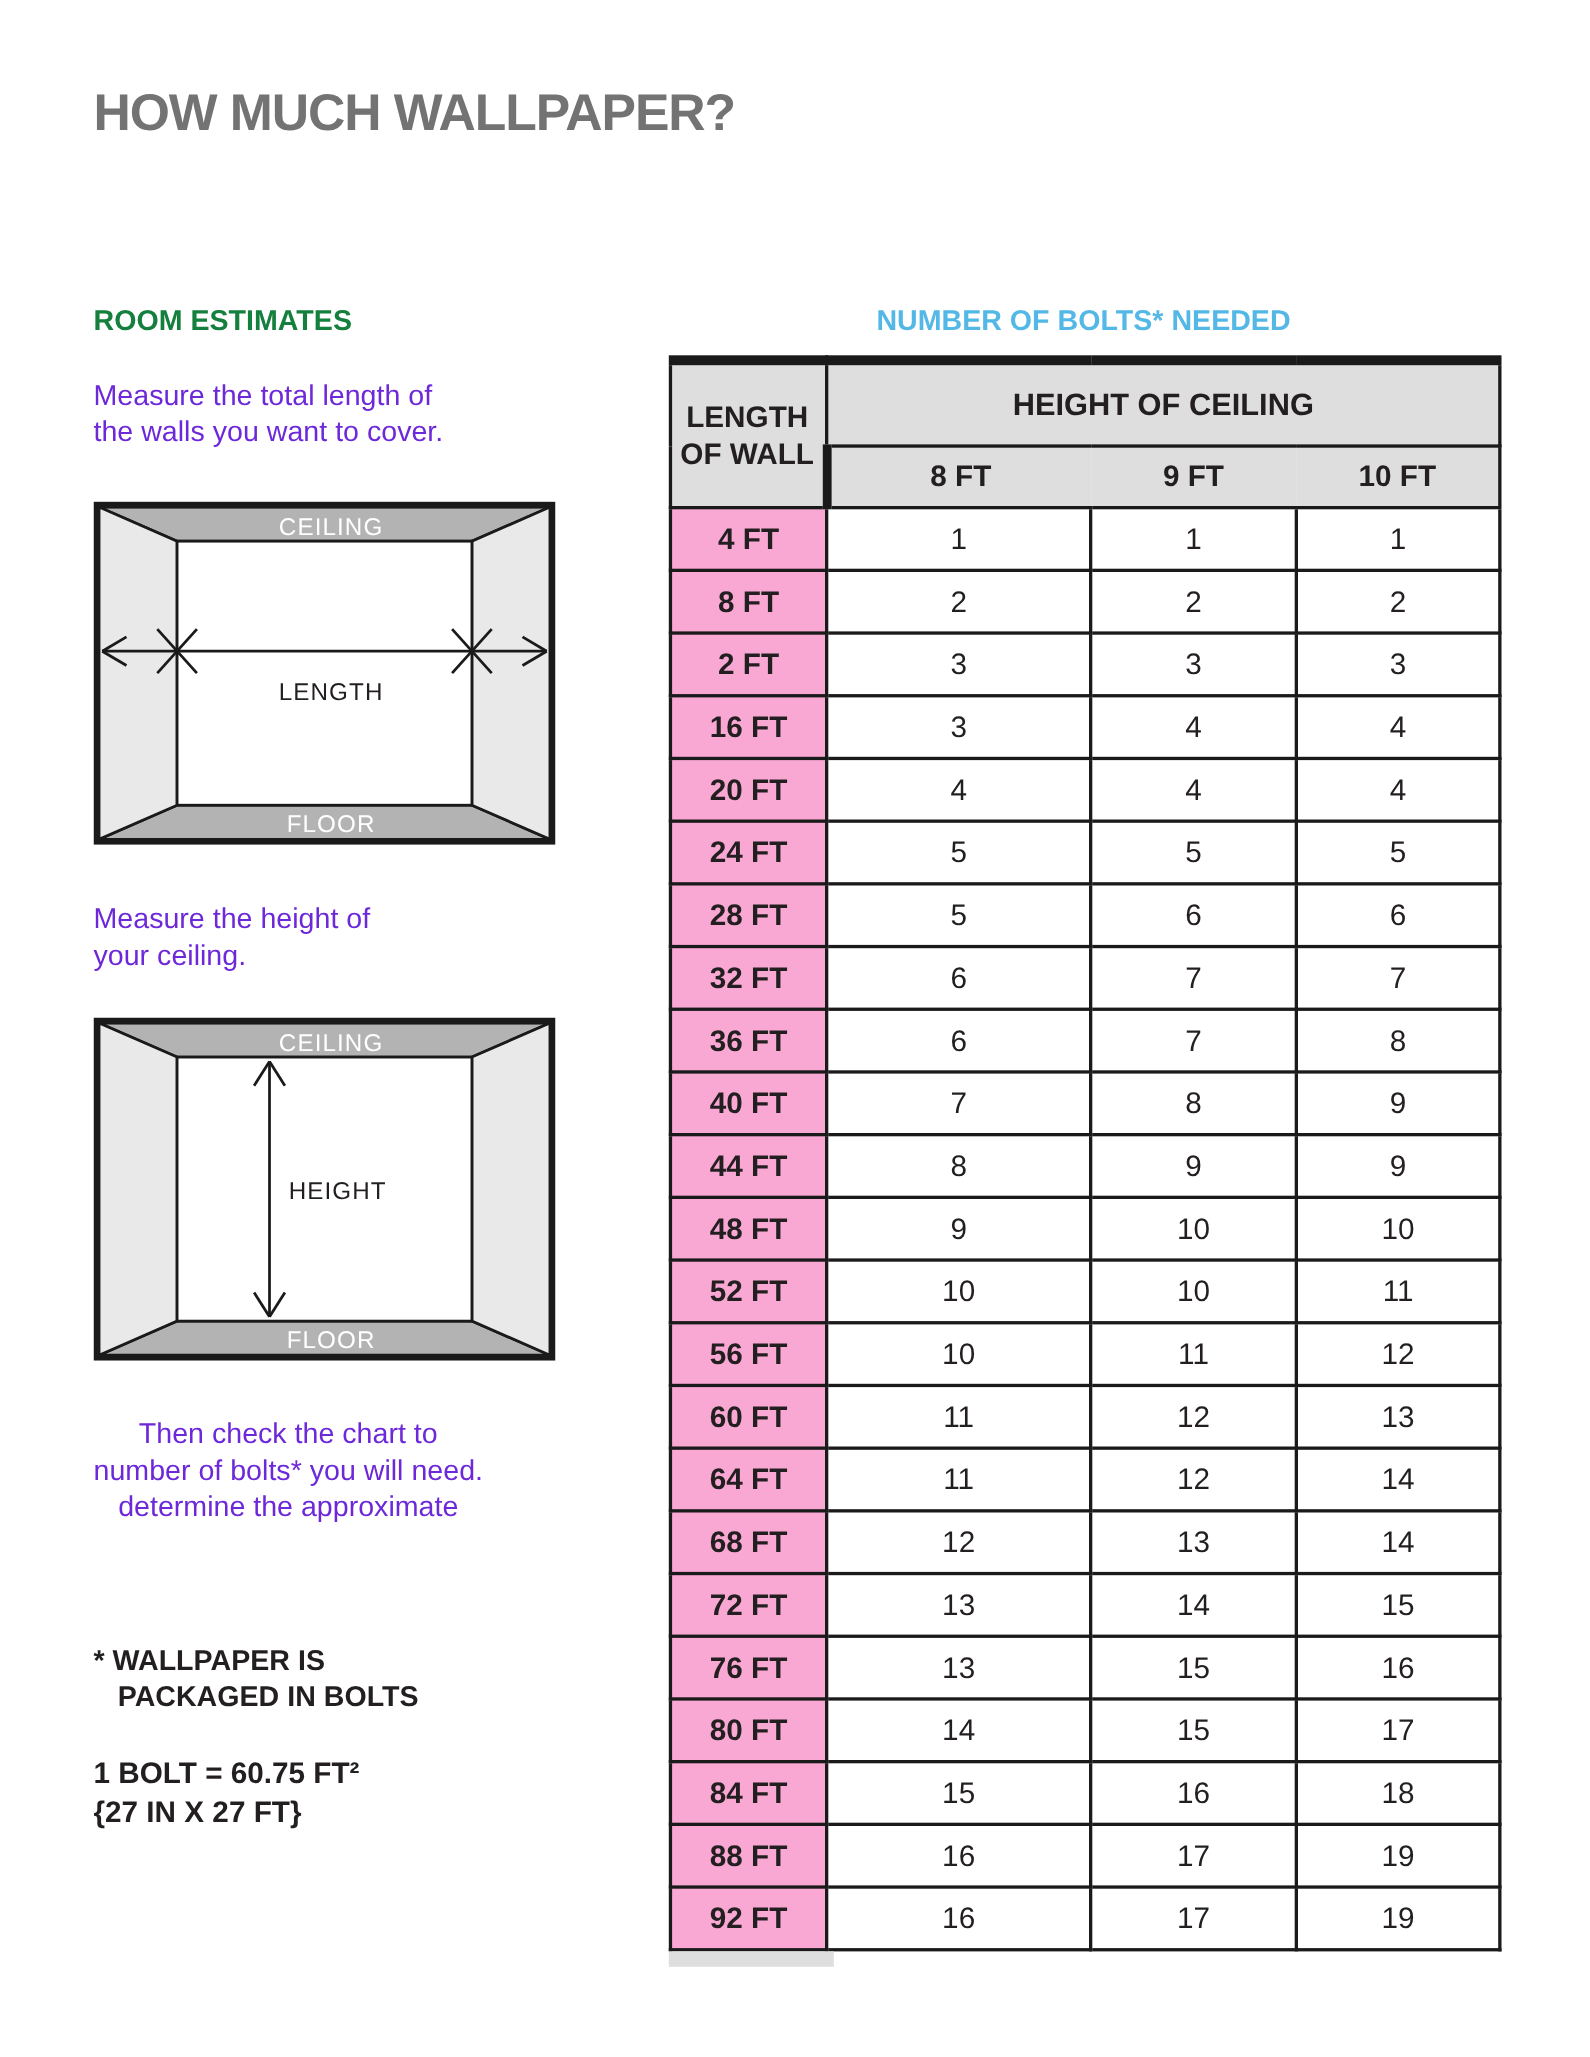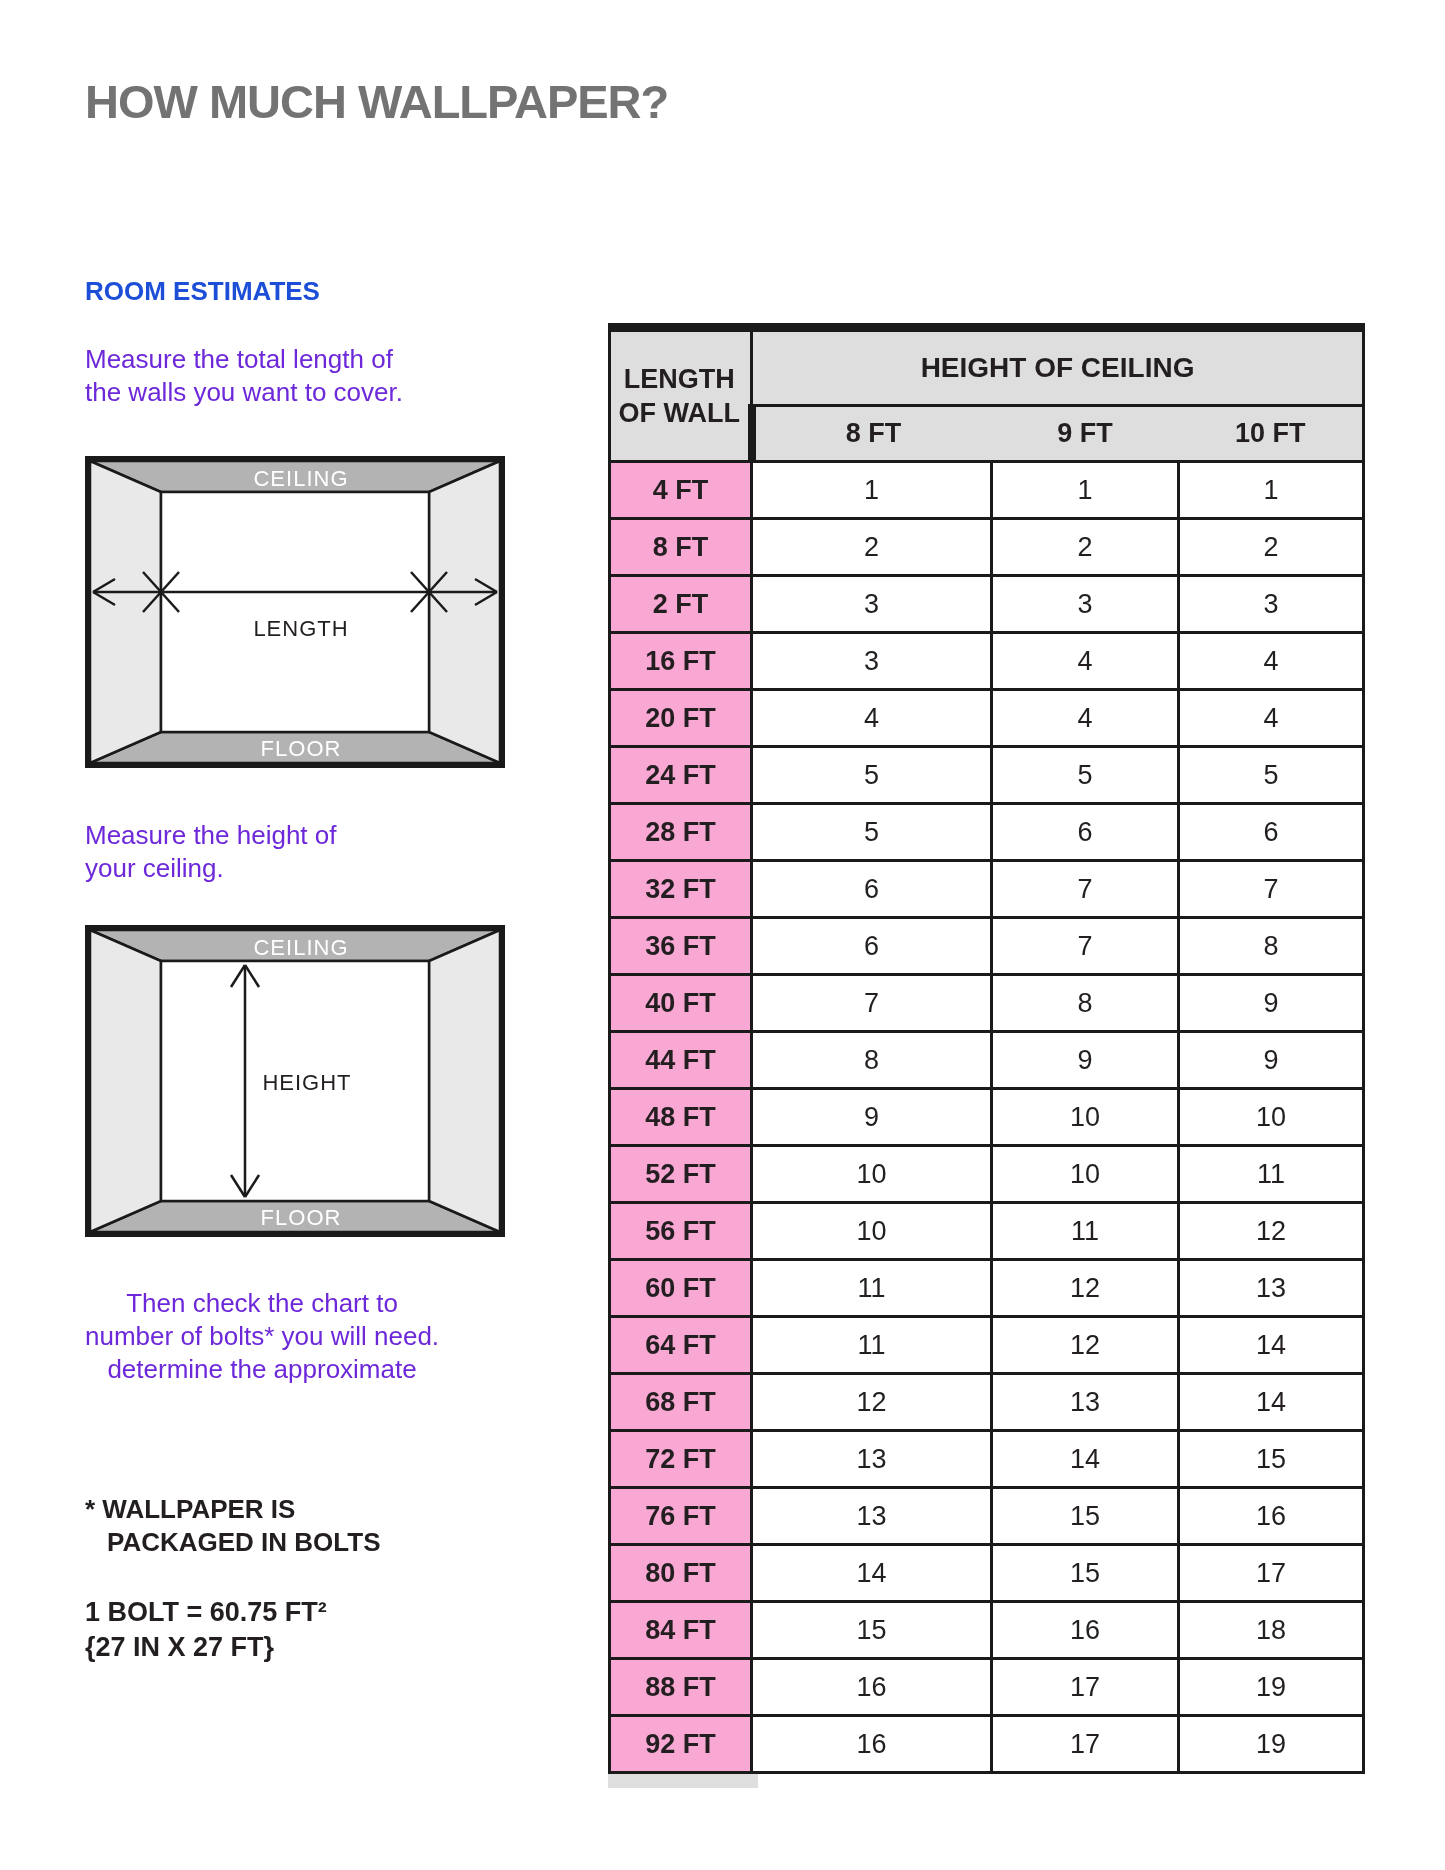--- a/index.html
+++ b/index.html
@@ -13,21 +13,21 @@
   }
   .page-title{
     position:absolute;left:85px;top:78px;margin:0;
     font-size:47px;font-weight:bold;letter-spacing:-1px;
     color:#737373;line-height:1;
   }
   
   .left-panel{position:absolute;left:85px;top:277px;width:440px;height:1450px;}
   .section-heading{
     position:absolute;left:0;margin:0;
-    font-size:26px;font-weight:bold;color:#1d4ed8;line-height:1.1;
+    font-size:26px;font-weight:bold;color:#15803d;line-height:1.1;
   }
   .lp-heading{top:0;}
   .step{position:absolute;left:0;margin:0;font-size:26px;line-height:33px;color:#6d28d9;}
   .step .line{display:block;}
   .step-1{top:66px;}
   .step-2{top:542px;}
   .step-3{top:1010px;text-align:center;}
   .footnote{position:absolute;left:0;top:1216px;margin:0;font-size:26px;font-weight:bold;line-height:33px;}
   .footnote .line2{padding-left:22px;display:block;}
   .footnote .line1{display:block;}
@@ -157,20 +157,21 @@
       <span class="line2">PACKAGED IN BOLTS</span>
     </p>
 
     <p class="bolt-info">
       <span class="line">1 BOLT = 60.75 FT²</span>
       <span class="line">{27 IN X 27 FT}</span>
     </p>
   </section>
 
   <section class="table-panel">
+    <h2 class="tp-heading">NUMBER OF BOLTS* NEEDED</h2>
 
     <table class="bolts">
       <colgroup>
         <col style="width:142px">
           <col style="width:240px">
           <col style="width:187px">
           <col style="width:185px">
       </colgroup>
       <thead>
         <tr>

